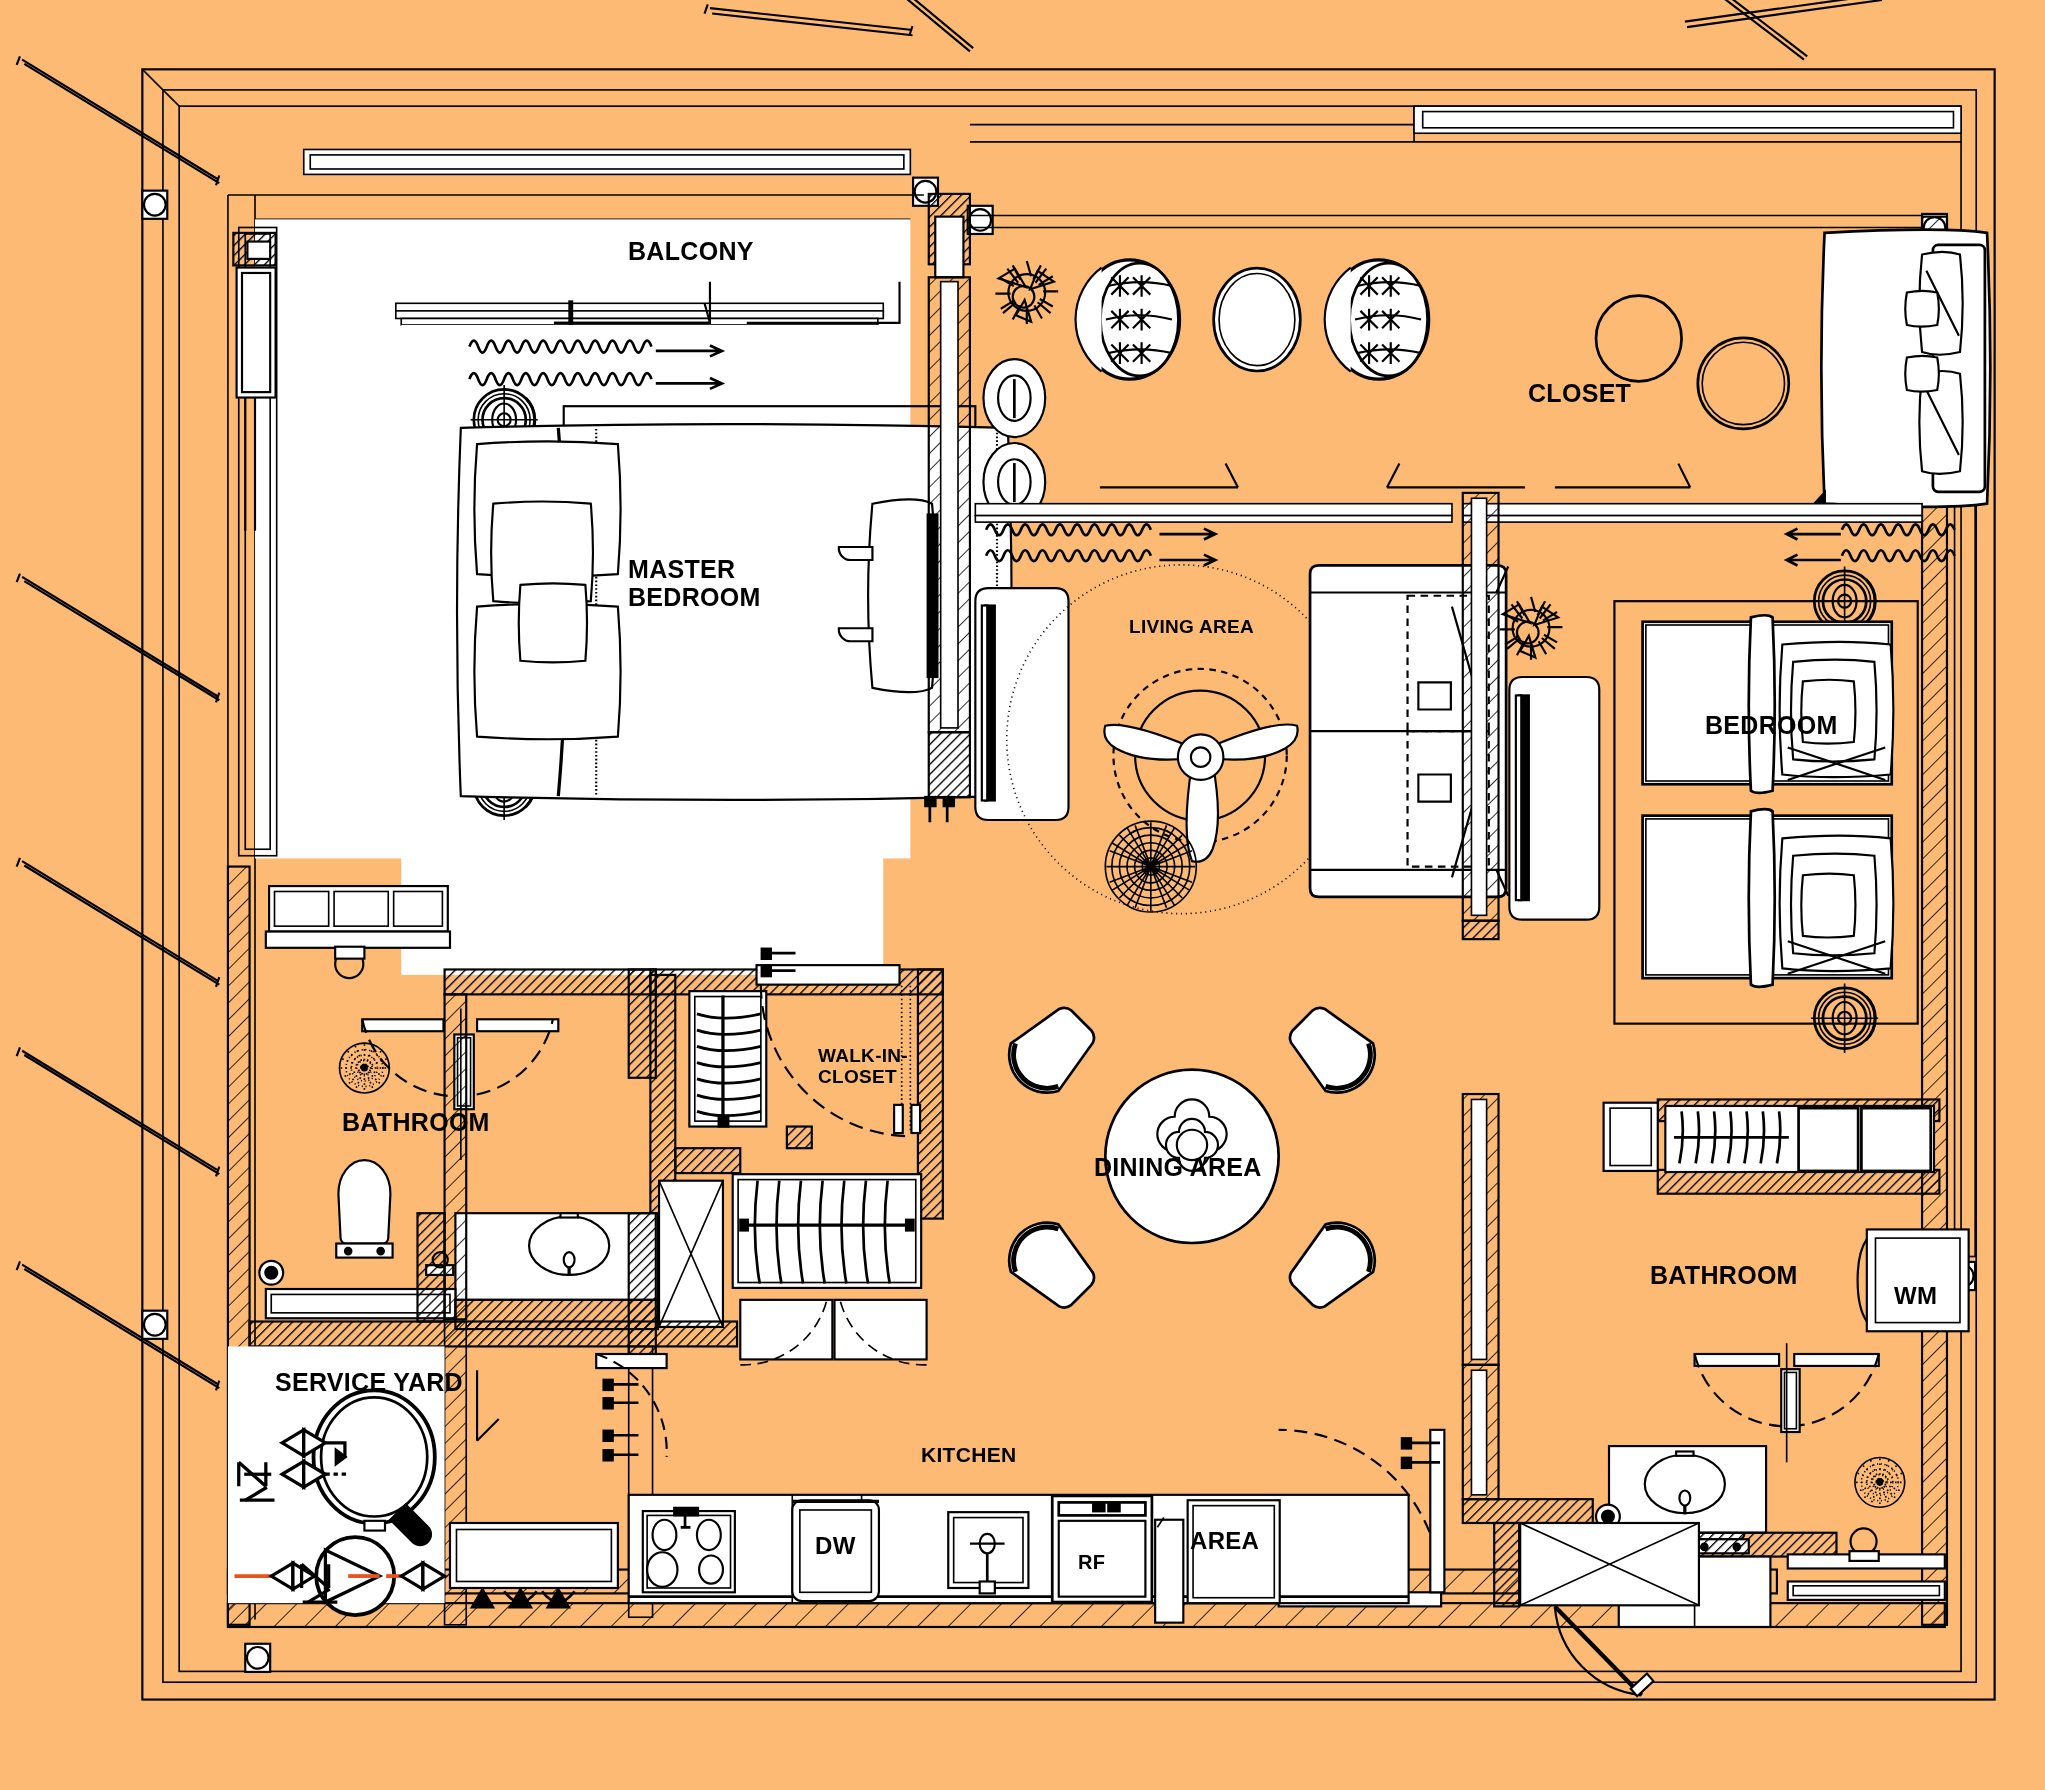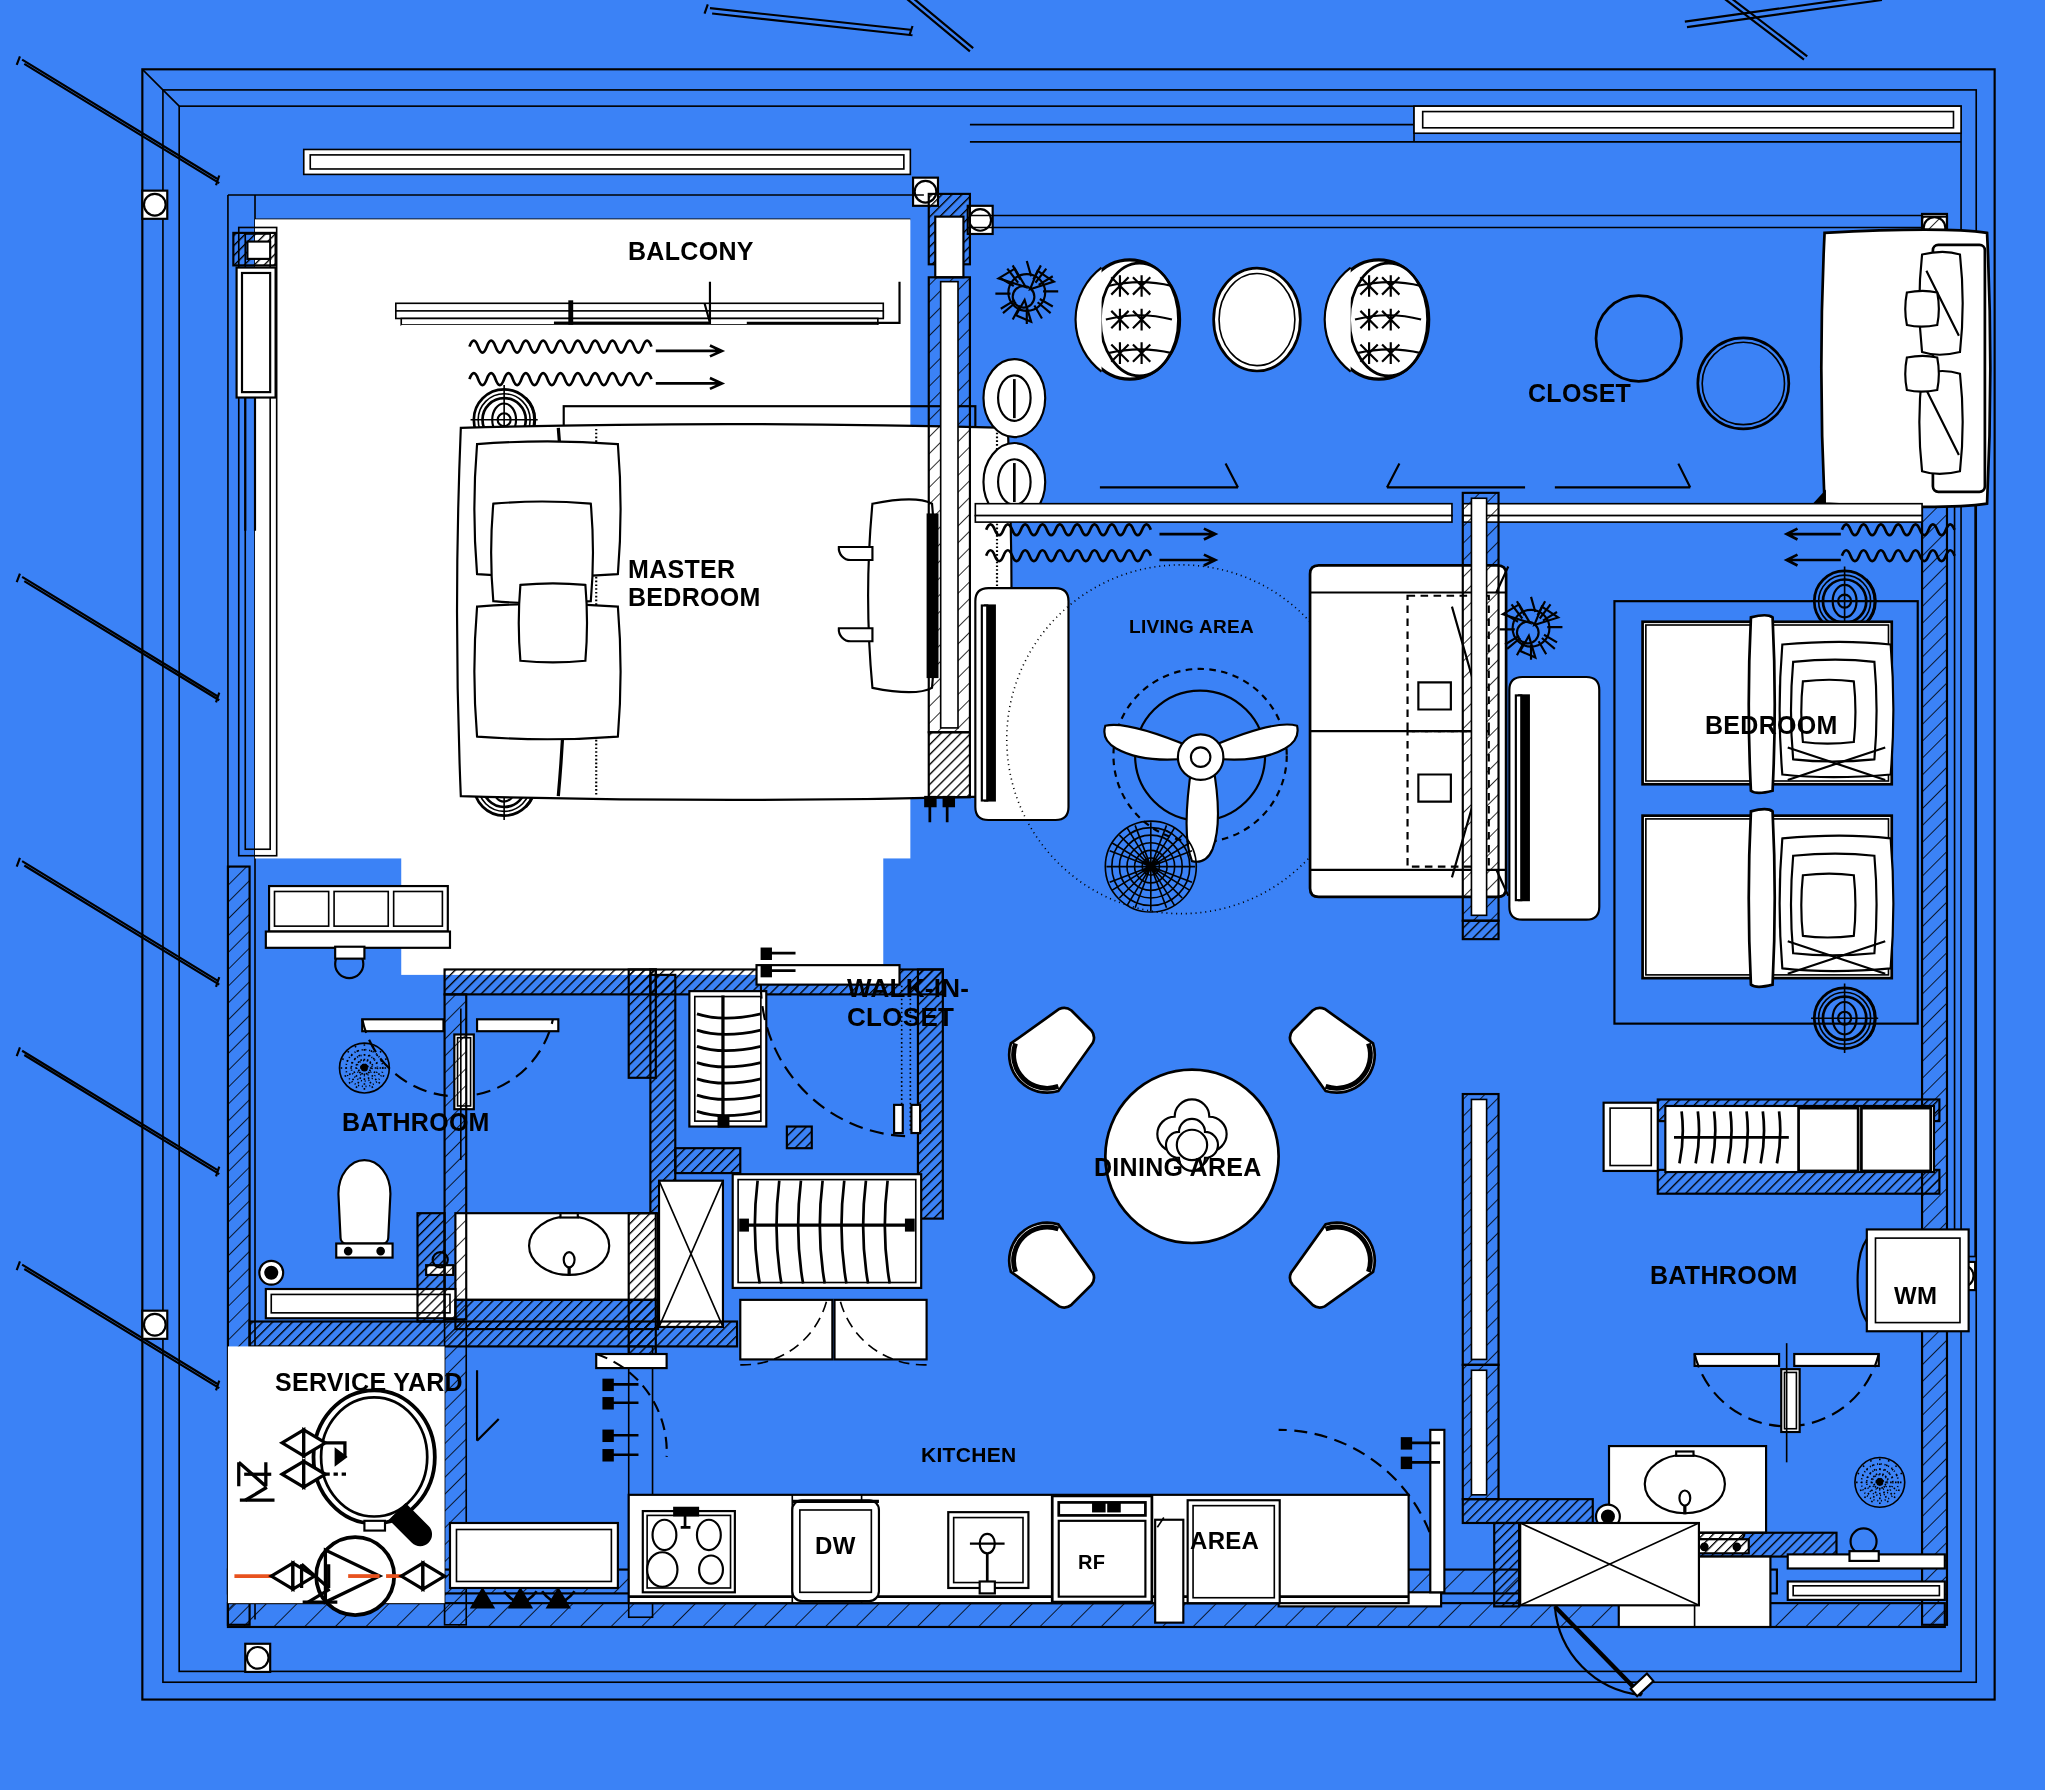--- a/index.html
+++ b/index.html
@@ -1,17 +1,17 @@
 <!DOCTYPE html>
 <html style="font-size:8.7px"><head>
 <meta charset="utf-8">
 <style>
   html,body{margin:0;padding:0;background:#ffffff;}
   body{font-family:"Liberation Sans",sans-serif;}
-  #plan{position:relative;width:2046px;height:1790px;background:#3b82f6;overflow:hidden;}
+  #plan{position:relative;width:2046px;height:1790px;background:#fdba74;overflow:hidden;}
   #plan svg{position:absolute;left:0;top:0;}
   .rmlabel{position:absolute;font-family:"Liberation Sans",sans-serif;font-weight:bold;color:#000;
            letter-spacing:0.3px;white-space:pre;line-height:1.12;}
 </style>
 </head>
 <body>
 
 <div id="plan">
 
 <svg width="2046" height="1790" viewBox="0 0 3776 3305" xmlns="http://www.w3.org/2000/svg">
@@ -791,21 +791,21 @@
   </g>
 
 </svg>
 
 <div class="rmlabel" style="left:628px;top:237px;font-size:25px;">BALCONY</div>
 <div class="rmlabel" style="left:1528px;top:379px;font-size:25px;">CLOSET</div>
 <div class="rmlabel" style="left:628px;top:555px;font-size:25px;width:125px;">MASTER
 BEDROOM</div>
 <div class="rmlabel" style="left:1097px;top:616px;font-size:19px;margin-left:32px;">LIVING AREA</div>
 <div class="rmlabel" style="left:1705px;top:711px;font-size:25px;">BEDROOM</div>
-<div class="rmlabel" style="left:818px;top:974px;font-size:26px;width:135px;margin-left:29px;">WALK-IN-
+<div class="rmlabel" style="left:818px;top:1045px;font-size:19px;width:135px;">WALK-IN-
 CLOSET</div>
 <div class="rmlabel" style="left:342px;top:1108px;font-size:25px;">BATHROOM</div>
 <div class="rmlabel" style="left:1094px;top:1153px;font-size:25px;">DINING AREA</div>
 <div class="rmlabel" style="left:1650px;top:1261px;font-size:25px;">BATHROOM</div>
 <div class="rmlabel" style="left:275px;top:1368px;font-size:25px;">SERVICE YARD</div>
 <div class="rmlabel" style="left:921px;top:1443px;font-size:21px;">KITCHEN</div>
 
 <div class="rmlabel" style="left:815px;top:1533px;font-size:24px;text-align:right;">DW</div>
 <div class="rmlabel" style="left:1078px;top:1551px;font-size:20px;">RF</div>
 <div class="rmlabel" style="left:1190px;top:1528px;font-size:24px;">AREA</div>

